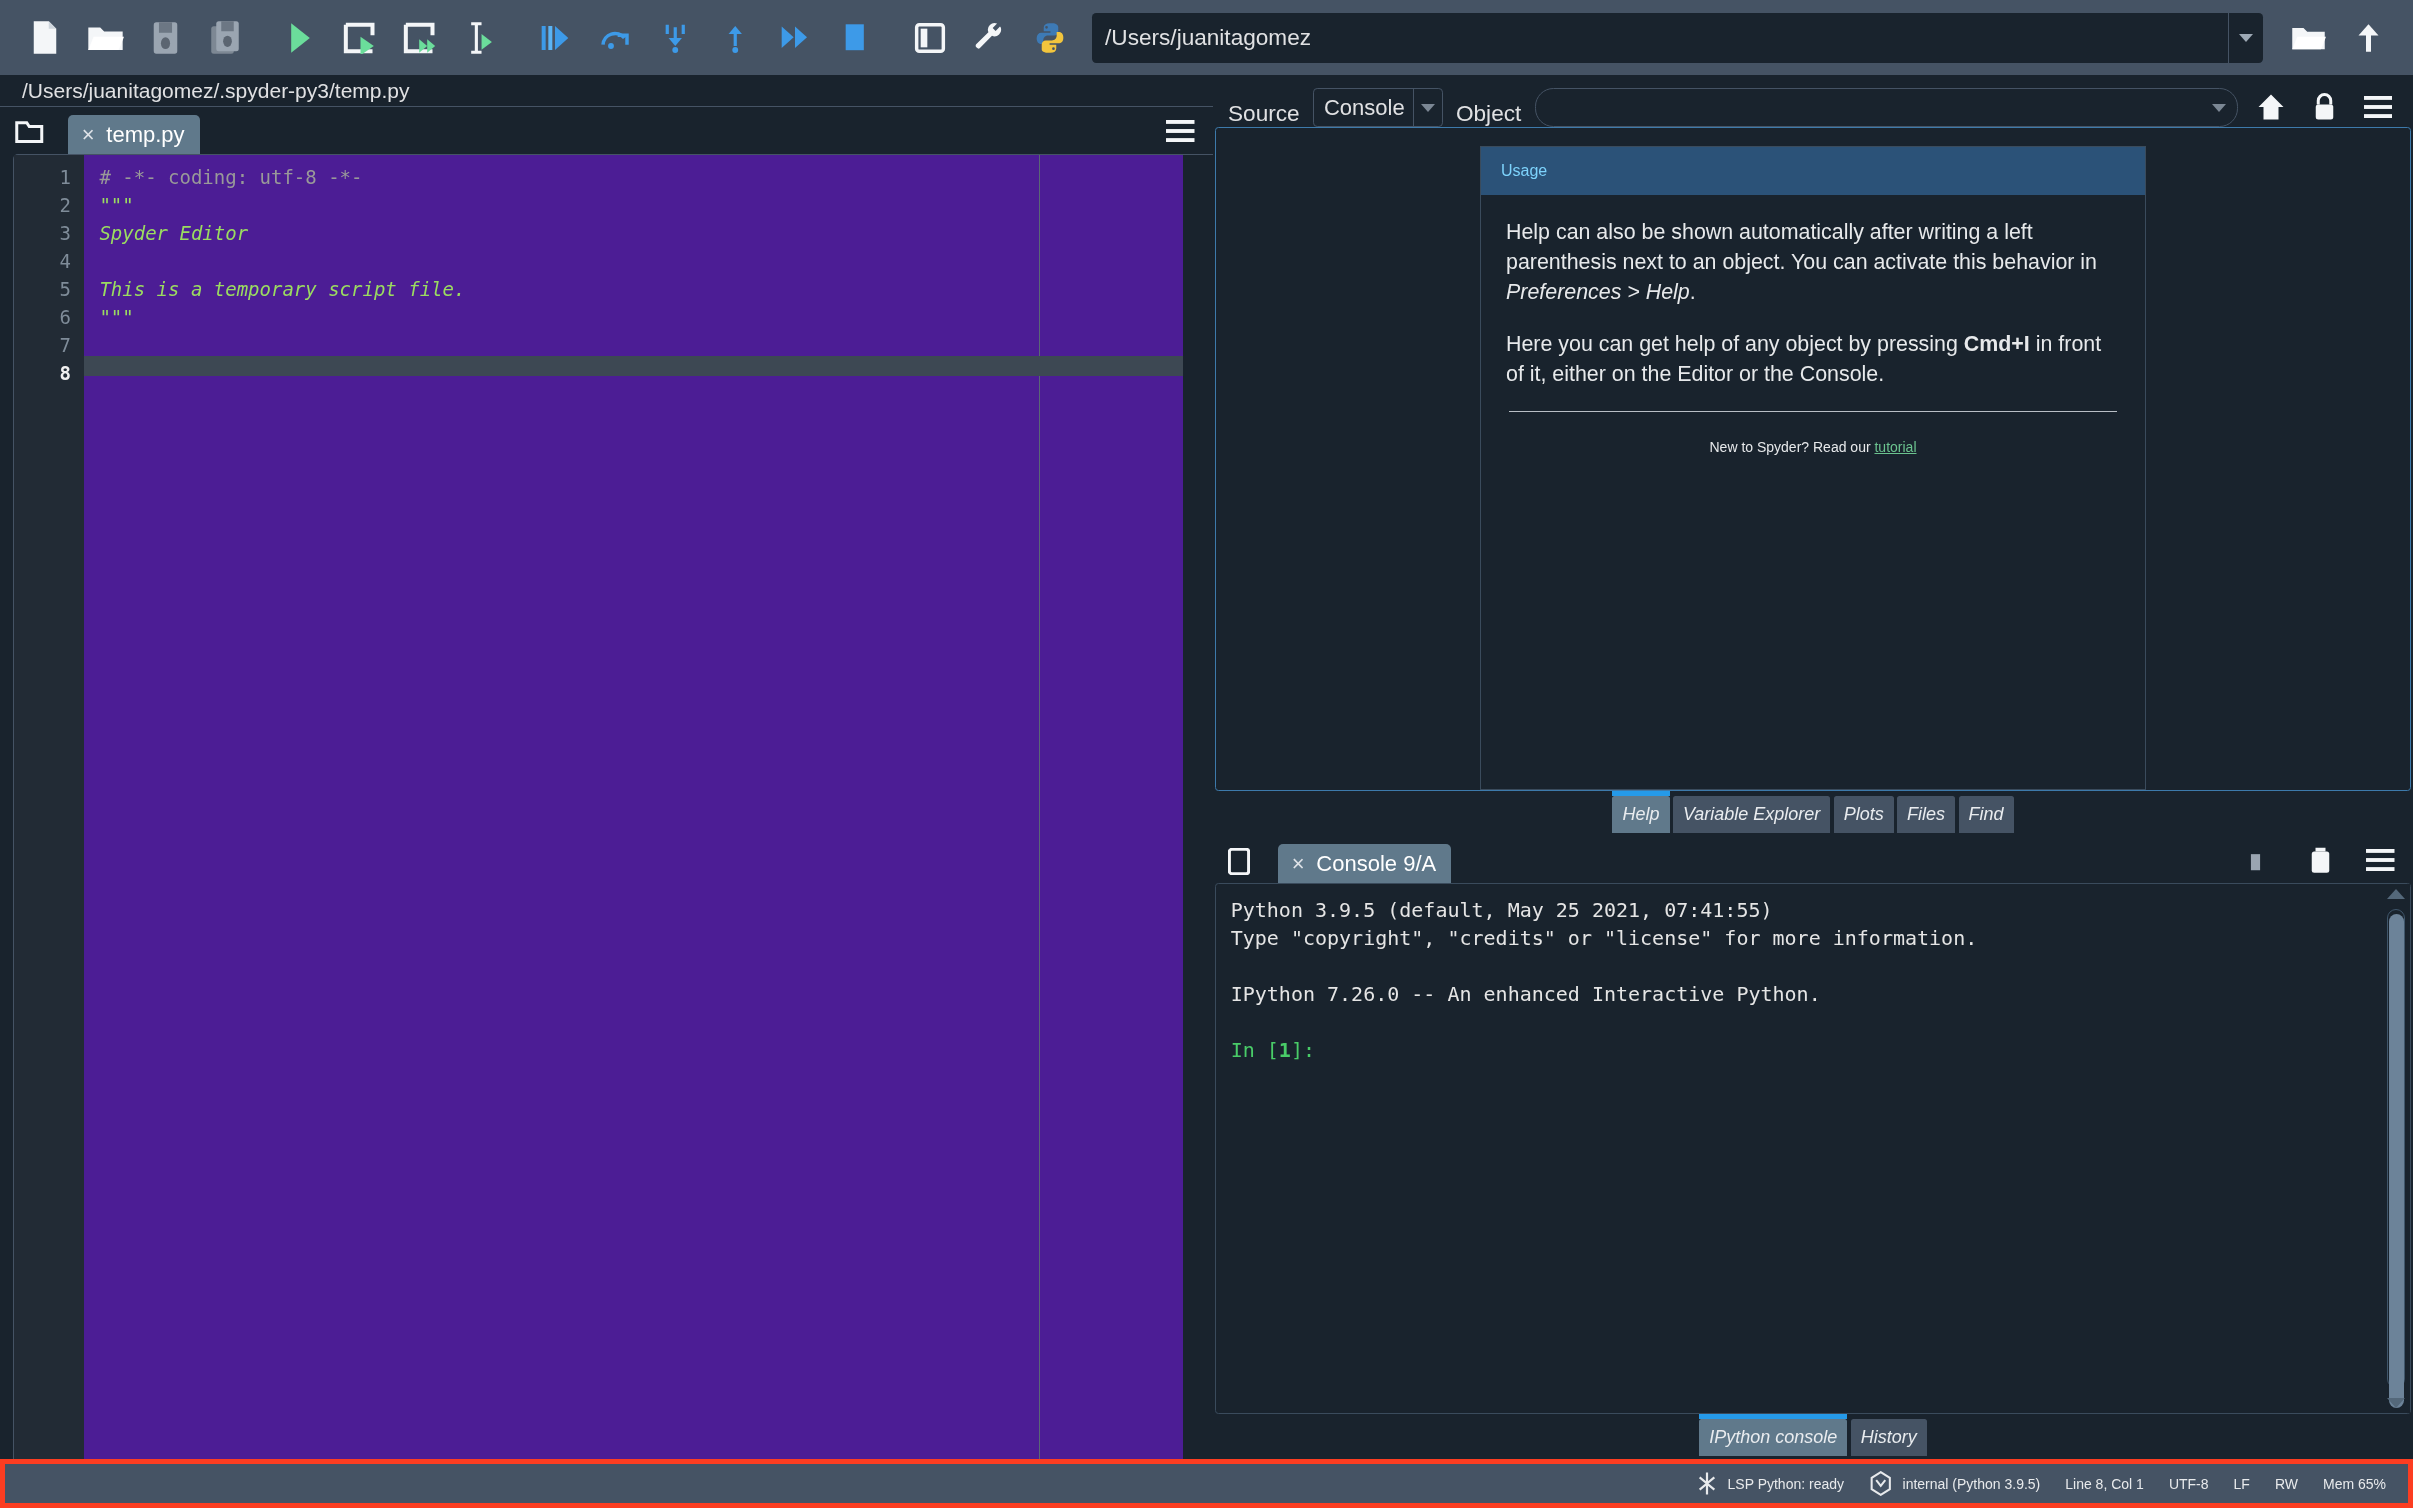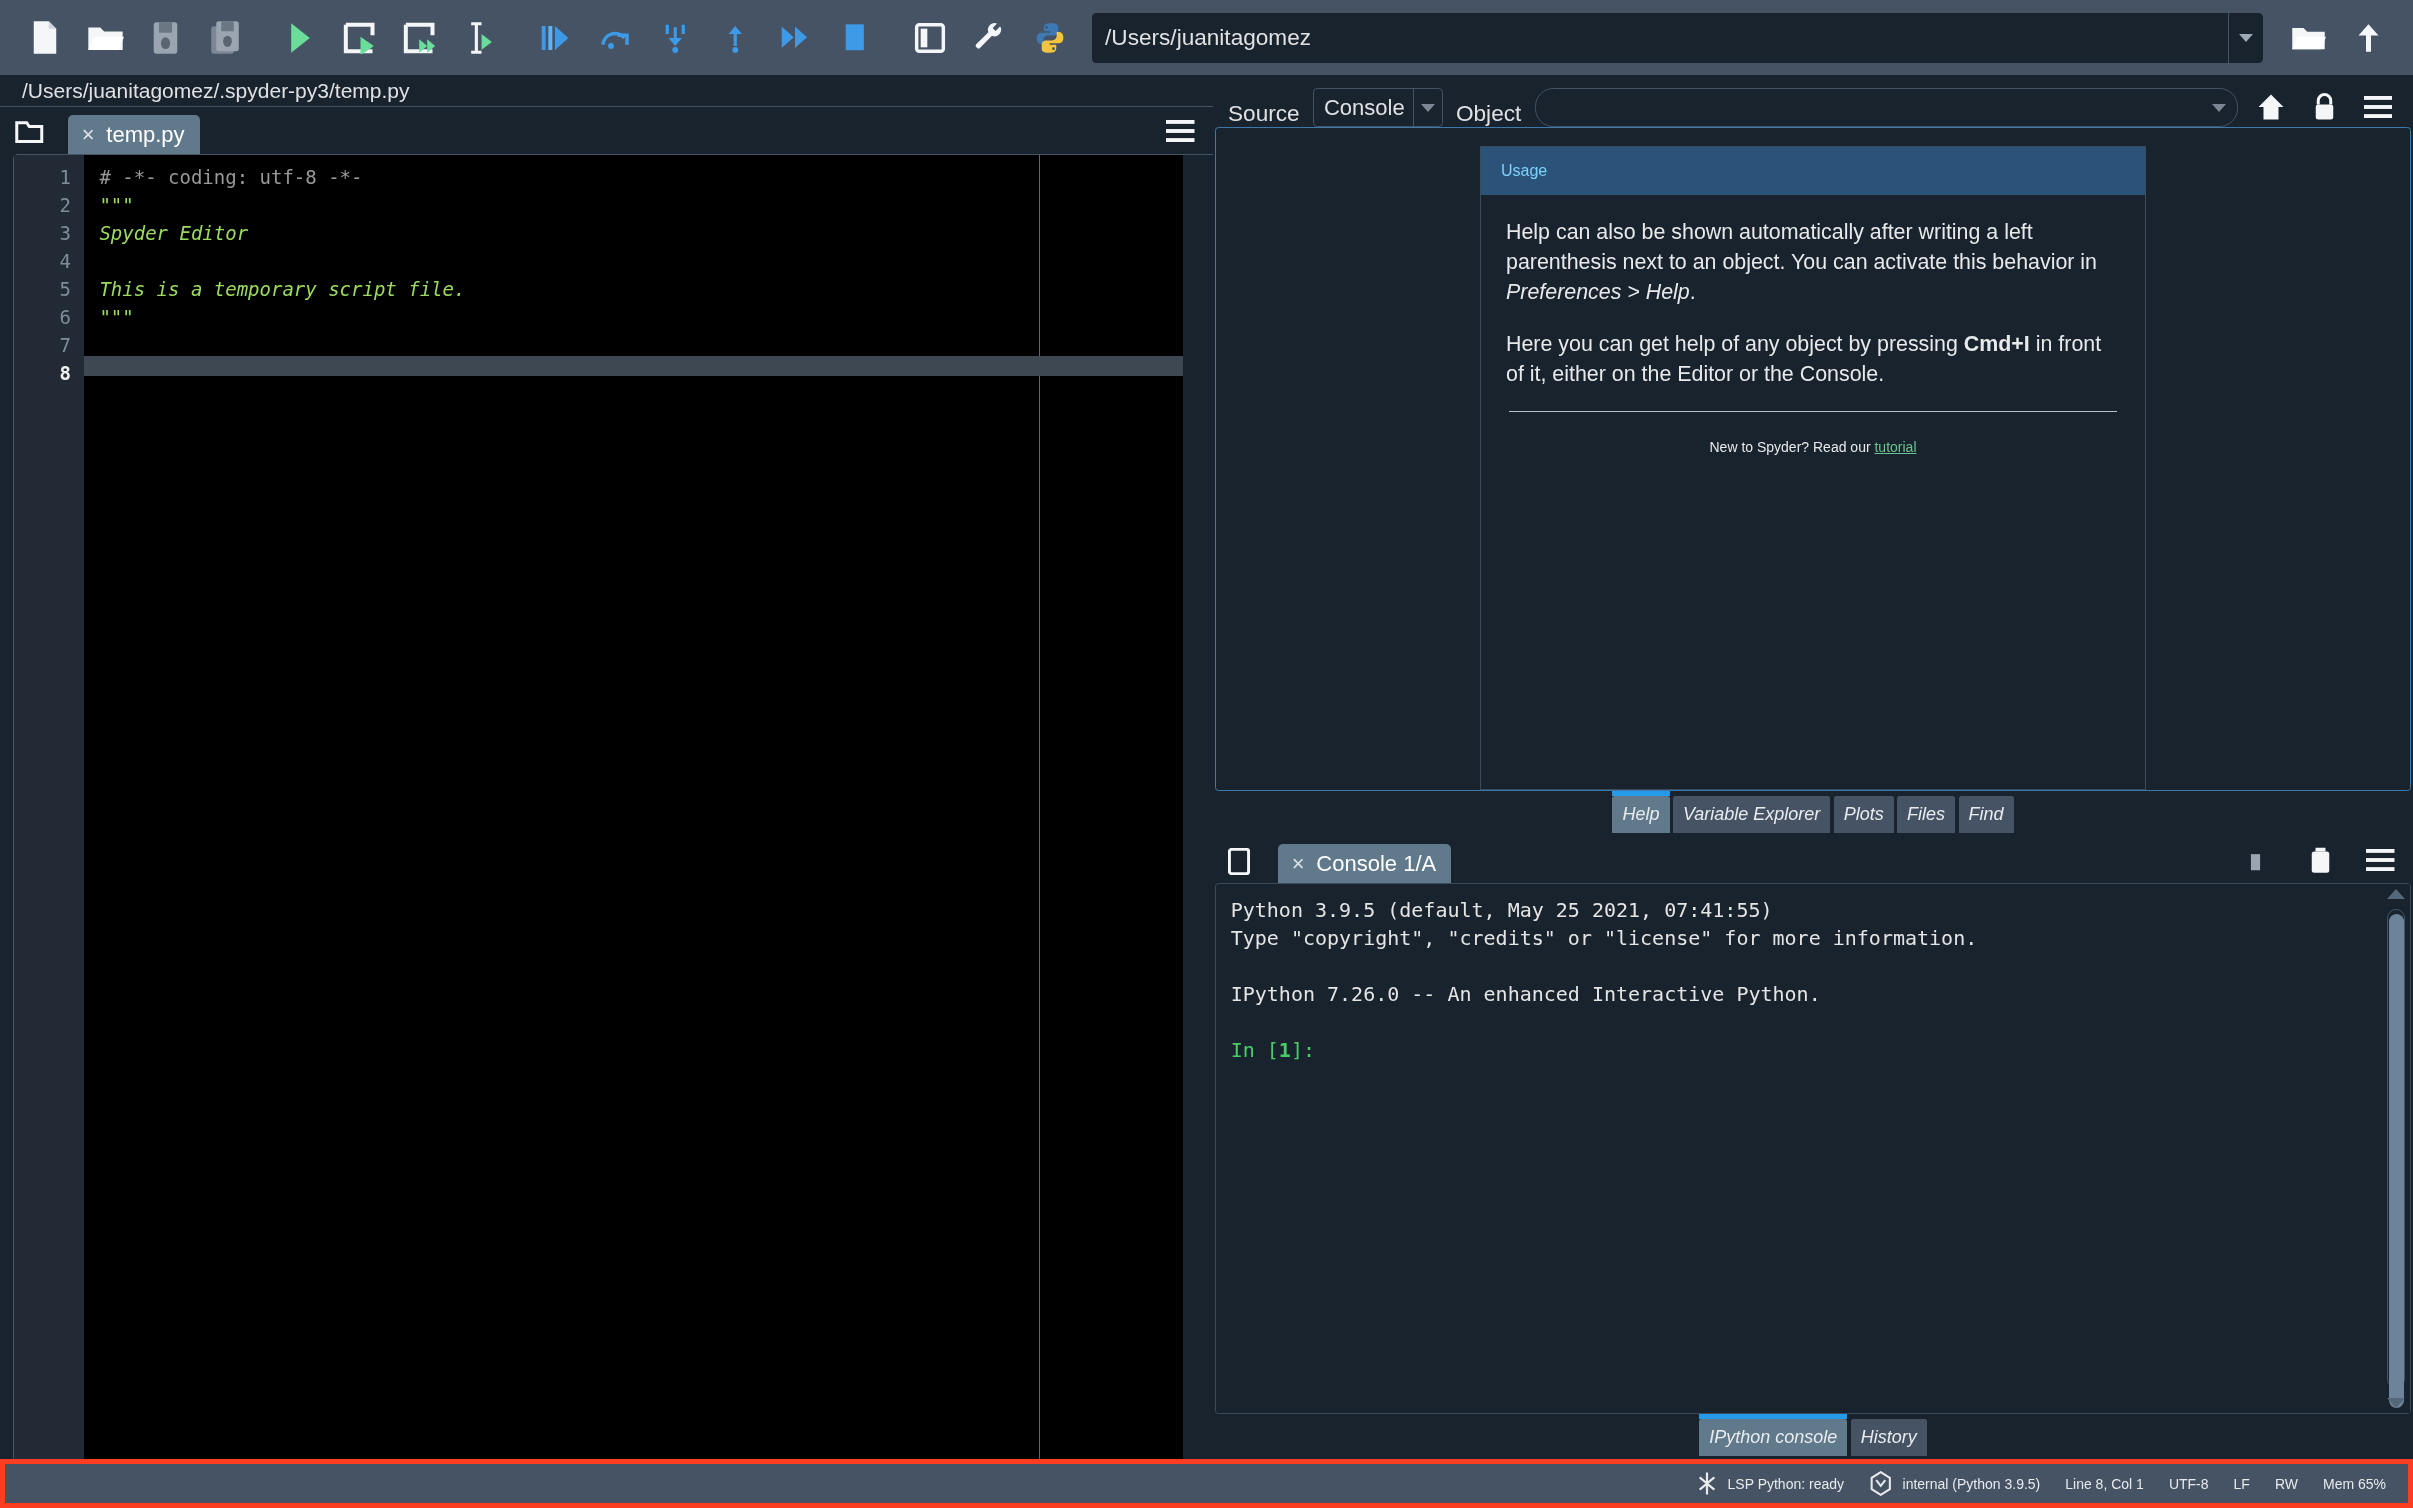--- a/index.html
+++ b/index.html
@@ -63,21 +63,21 @@
     border-top: 0.8px solid #455364; border-left: 0.8px solid #455364;
     border-top-left-radius: 5px; margin-left: 13.4px;
   }
   .gutter {
     width: 70px; flex:0 0 70px; background:#222b35; color:#7f8c99;
     font-family: "DejaVu Sans Mono", monospace; font-size: 19px; line-height: 28px;
     text-align: right; padding: 8.4px 13.4px 0 0; user-select:none;
   }
   .gutter .cur { color:#f0f0f0; font-weight:bold; }
   .code-area {
-    flex: 1 1 auto; position:relative; background:#000000; padding: 8.4px 0 0 15px;
+    flex: 1 1 auto; position:relative; background:#4c1d95; padding: 8.4px 0 0 15px;
     font-family: "DejaVu Sans Mono", monospace; font-size: 19px; line-height: 28px;
     color:#c5c8c6; overflow:hidden;
   }
   .code-line { white-space: pre; height: 28px; }
   .c-comment { color: #999999; }
   .c-string { color: #9bdc60; font-style: italic; }
   .c-stringplain { color: #9bdc60; }
   .cur-line-hl {
     position:absolute; left:0; right: 30px; height: 20px; background:#3d4853;
   }
@@ -480,21 +480,21 @@
 
       <div class="console-pane">
         <div class="console-tabbar">
           <span class="pane-icon-left">
             <svg width="22" height="27" viewBox="0 0 17 21">
                 <rect x="1" y="1" width="15" height="19" rx="2" fill="none" stroke="#f4f6f8" stroke-width="2.4"></rect>
               </svg>
           </span>
           <div class="tab active" style="margin-left:47px">
             <span class="tab-x">×</span>
-            <span>Console 1/A</span>
+            <span>Console 9/A</span>
           </div>
           <span class="hamburger-right" style="right:18.4px">
             <svg width="28.5" height="22" viewBox="0 0 22 17">
                 <rect y="0" width="22" height="3" fill="#f4f6f8"></rect>
                 <rect y="7" width="22" height="3" fill="#f4f6f8"></rect>
                 <rect y="14" width="22" height="3" fill="#f4f6f8"></rect>
               </svg>
           </span>
           <span class="hamburger-right" style="right:80px; top:10px">
             <svg width="25" height="28.5" viewBox="0 0 20 22">

